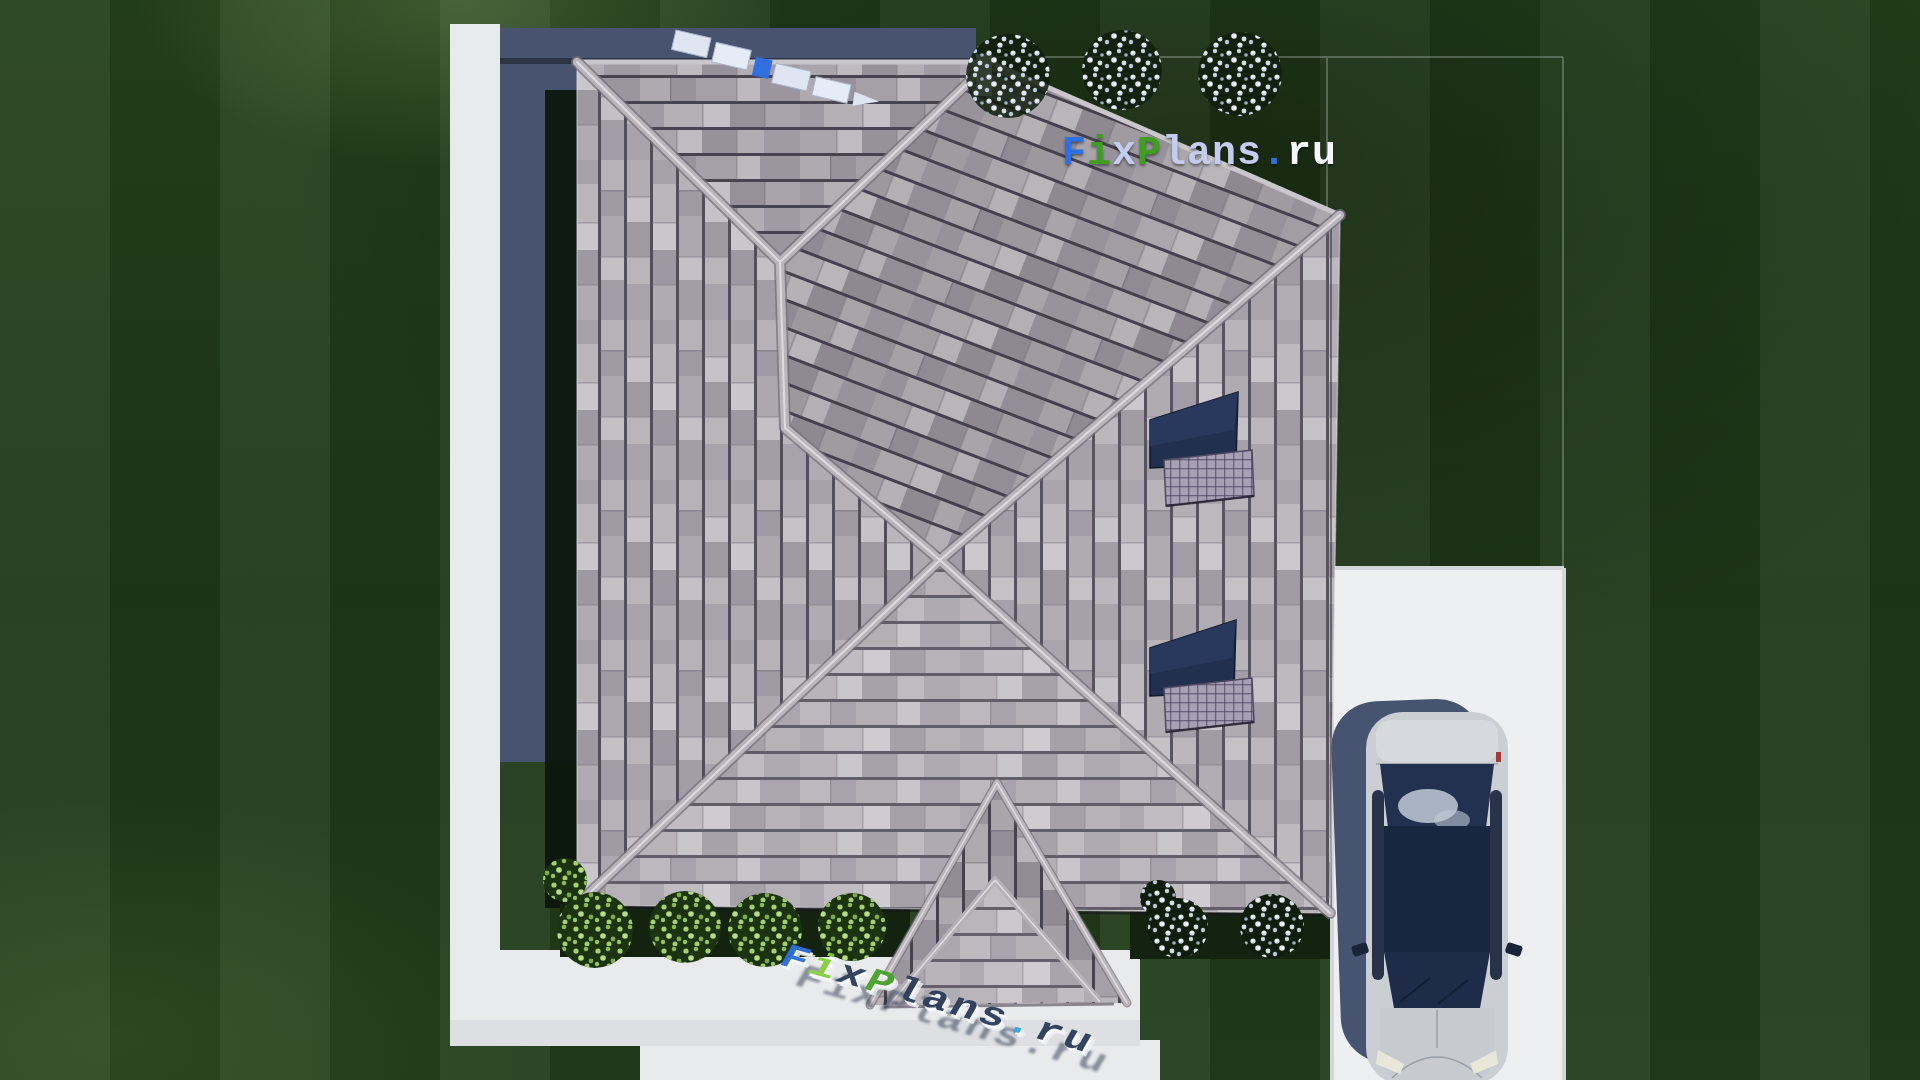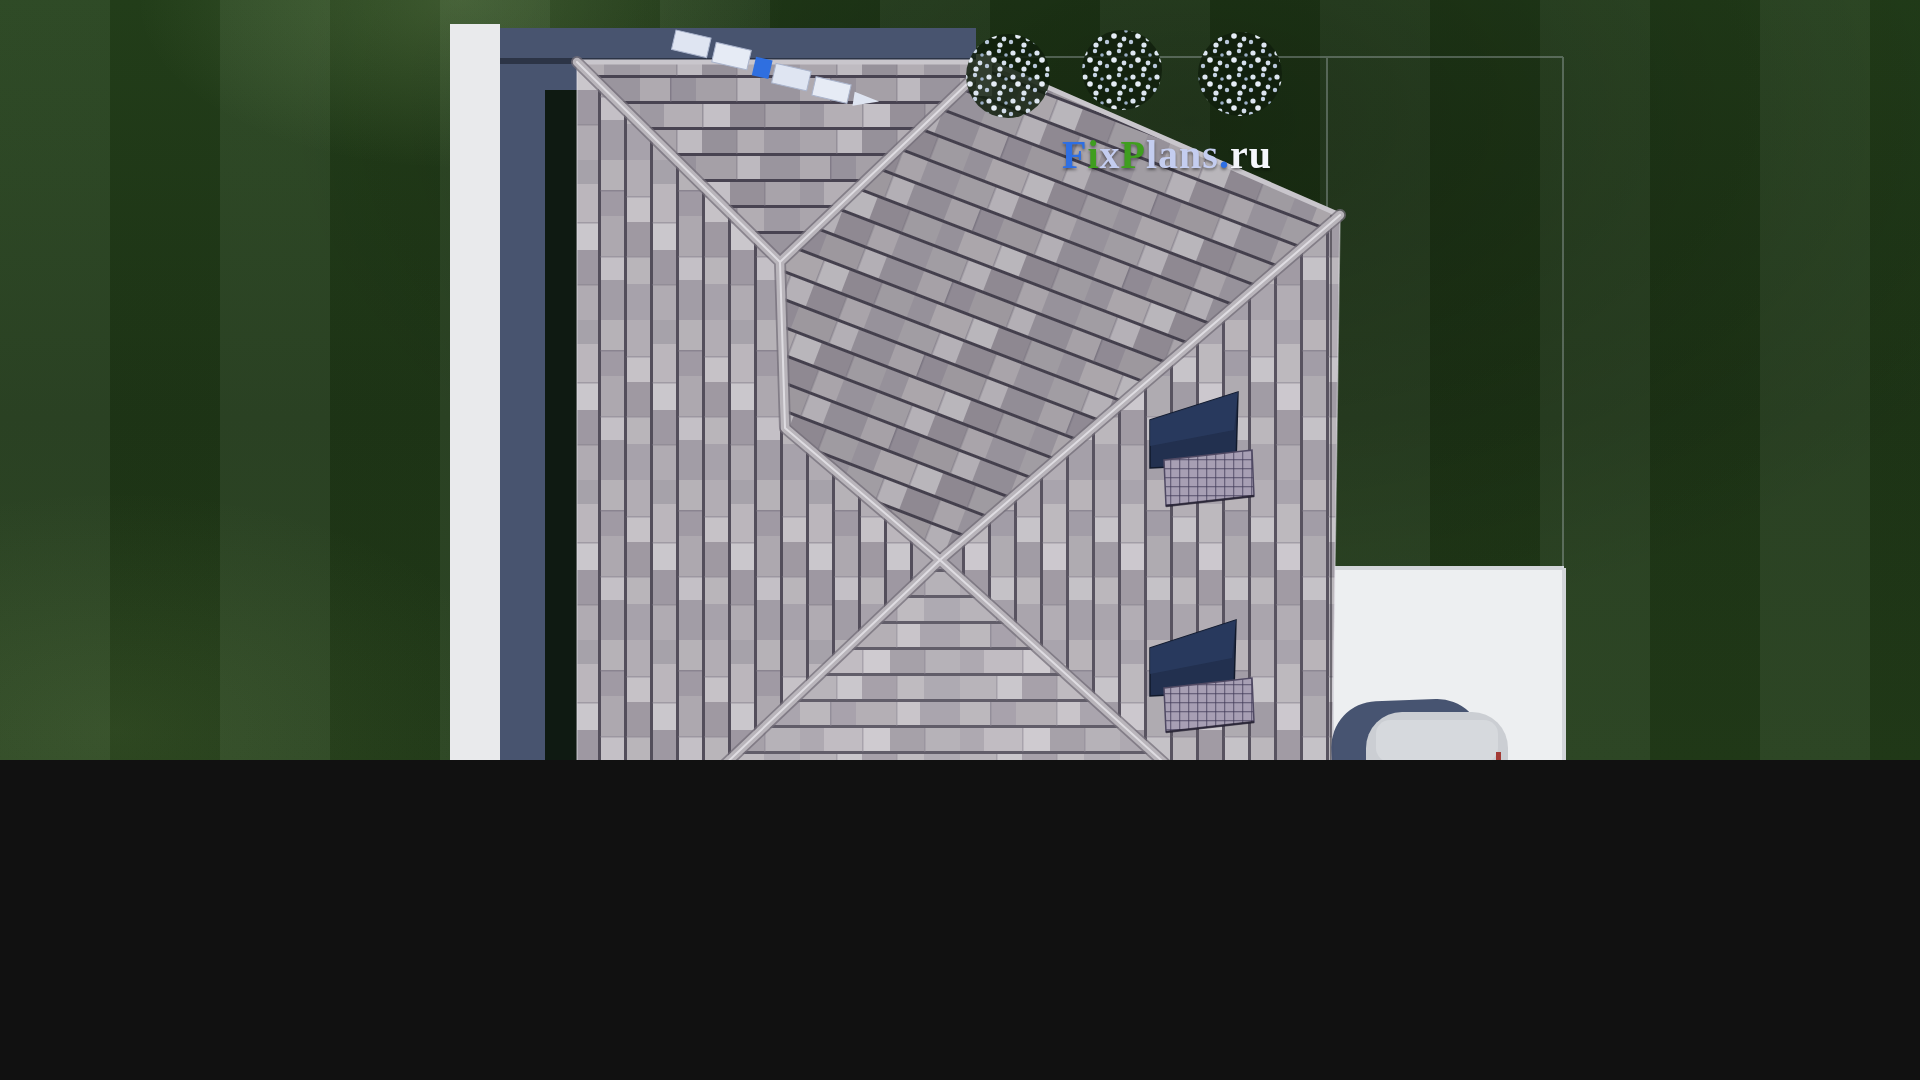--- a/index.html
+++ b/index.html
@@ -1,17 +1,17 @@
 <!DOCTYPE html>
 <html style="--blue: #2e6fe3; --green: #3f9e1f; --lavender: #c4cdf0; --white: #f5f7fc; --blue3d: #2d6fd8; --lime3d: #86cf3f; --green3d: #4aa32c; --sky3d: #36a3e3; --navy3d: #2e3d5c; --grass: #223c19; --paving: #e9eaec; --shadow: #48546f; --roofBase: #a7a2a9; --ridge: #b9b5bb; --glass: #22304f;"><head>
 <meta charset="utf-8">
 <style>
   html,body{margin:0;padding:0;background:#111;}
-  #stage{position:relative;width:1920px;height:760px;overflow:hidden;
-         font-family:Liberation Serif, serif;
+  #stage{position:relative;width:1920px;height:1080px;overflow:hidden;
+         font-family:Liberation Mono, monospace;
          background:
            radial-gradient(500px 260px at 24% 0%, rgba(190,225,150,.18), transparent 65%),
            radial-gradient(700px 400px at 6% 96%, rgba(170,210,120,.10), transparent 60%),
            radial-gradient(1300px 750px at 62% 16%, rgba(0,0,0,.30), transparent 70%),
            repeating-linear-gradient(90deg, rgba(255,255,255,.05) 0 110px, rgba(0,0,0,.065) 110px 220px),
            linear-gradient(180deg,#24411b,#1f3717 55%,#223c19);}
   svg{position:absolute;left:0;top:0;}
   .wm-top{position:absolute;left:1062px;top:131px;font-weight:800;font-size:40px;
           letter-spacing:1px;white-space:nowrap;text-shadow:0 2px 3px rgba(0,0,0,.45);}
   .wm-top .l-f,.wm-top .l-dot{color:var(--blue);}

